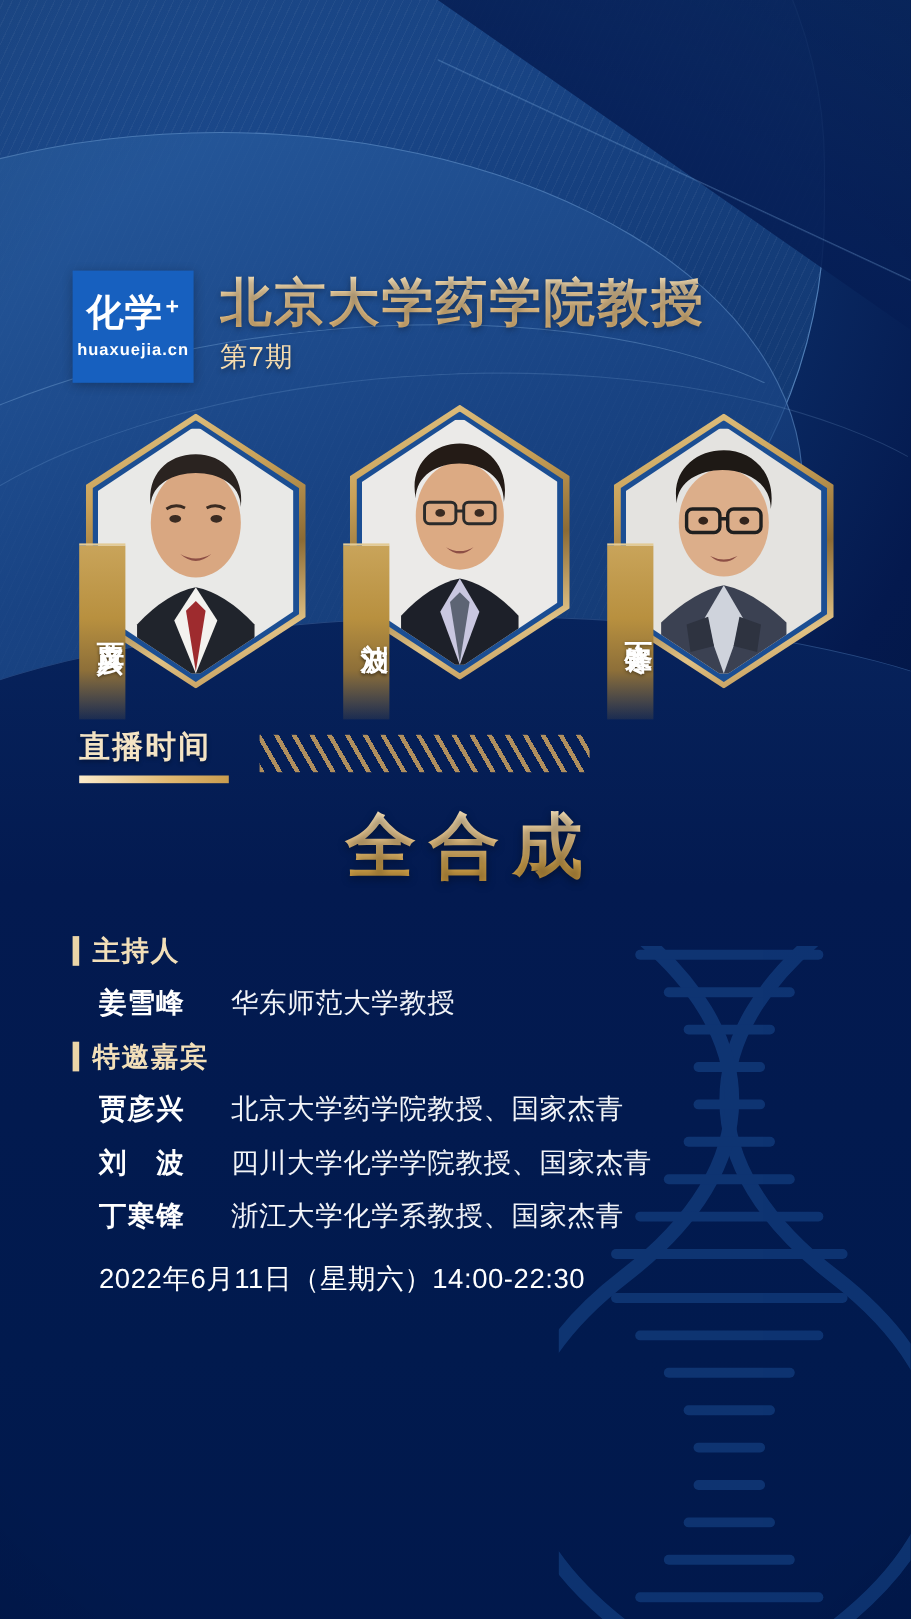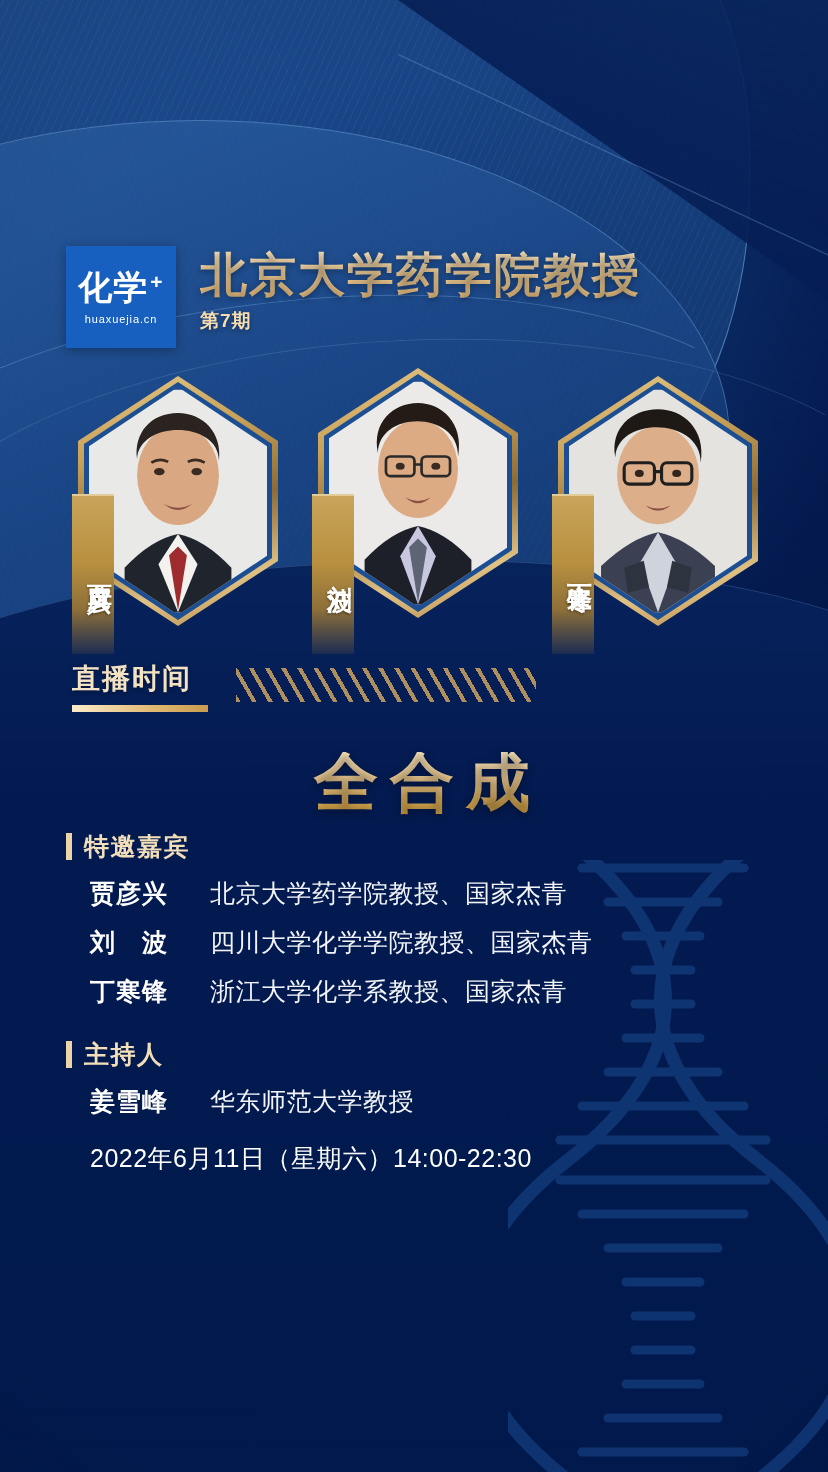--- a/index.html
+++ b/index.html
@@ -105,31 +105,31 @@
   
   .header{ position:absolute; left:66px; top:246px; display:flex; align-items:flex-start; }
   .logo{
     width:110px; height:102px; background:#1760bf;
     display:flex; flex-direction:column; align-items:center; justify-content:center;
     box-shadow:0 2px 10px rgba(0,0,0,.3); flex:none;
   }
   .logo-mark{ font-size:34px; font-weight:700; color:#fff; letter-spacing:1px; line-height:1;
     display:flex; align-items:flex-start; }
   .logo-plus{ font-size:21px; margin-left:2px; margin-top:1px; }
-  .logo-url{ font-size:11px; color:#fff; letter-spacing:.9px; margin-top:9px; font-weight:400; }
+  .logo-url{ font-size:15px; color:#fff; letter-spacing:.9px; margin-top:9px; font-weight:700; }
   .titles{ margin-left:24px; padding-top:4px; }
   .main-title{
     font-size:47px; font-weight:900; letter-spacing:2px; line-height:1.06;
     color:#F5D9A6;
     background:linear-gradient(180deg,#FBE6BE 0%,#F3CE94 55%,#E9BE7C 100%);
     -webkit-background-clip:text; background-clip:text; color:transparent;
     text-shadow:0 2px 6px rgba(0,0,0,.35);
   }
   .sub-title{
-    margin-top:8px; font-size:19px; font-weight:700; letter-spacing:1px;
+    margin-top:8px; font-size:25px; font-weight:400; letter-spacing:1px;
     color:#F6DCAE; text-shadow:0 2px 5px rgba(0,0,0,.35);
   }
 
   
   .speakers{ position:absolute; left:0; top:368px; width:828px; height:270px; }
   .speaker{ position:absolute; width:200px; height:250px; }
   .sp1{ left:78px; top:8px; }
   .sp2{ left:318px; top:0px; }
   .sp3{ left:558px; top:8px; }
   .hex-outer{
@@ -172,27 +172,26 @@
     margin-top:7px; width:136px; height:7px;
     background:linear-gradient(90deg,#FBEBCB 0%,#E0B871 60%,#C99C4F 100%);
   }
   .theme-hatch{
     margin-left:28px; margin-bottom:10px; width:300px; height:34px;
     background:repeating-linear-gradient(60deg,
       #B08F5E 0px,#B08F5E 4px,
       rgba(0,0,0,0) 4px,rgba(0,0,0,0) 14px);
   }
   .theme-title{
-    margin-top:40px; text-align:center; width:700px;
+    margin-top:22px; text-align:center; width:700px;
     font-size:64px; font-weight:900; letter-spacing:12px; line-height:1.1;
     background:linear-gradient(180deg,#FBE7C0 0%,#EFCB90 40%,#D9A94F 75%,#C9973C 100%);
     -webkit-background-clip:text; background-clip:text; color:transparent;
     text-shadow:0 3px 8px rgba(0,0,0,.35);
     padding-left:12px;
-    font-family:Liberation Mono, monospace;
   }
 
   
   .info{ position:absolute; left:66px; top:818px; width:700px; }
   .sec{ margin-bottom:6px; }
   .sec-head{ display:flex; align-items:center; gap:12px; }
   .sec-bar{ width:6px; height:27px; background:#EBD5A8; flex:none; }
   .sec-title{
     font-size:25px; font-weight:800; color:#F2DFB9; letter-spacing:1.5px;
   }
@@ -352,20 +351,33 @@
         <div class="theme-label">直播时间</div>
         <div class="theme-underline"></div>
       </div>
       <div class="theme-hatch"></div>
     </div>
     <div class="theme-title">全合成</div>
   </div>
 
   <div class="info">
 
+    <div class="sec sec-host">
+      <div class="sec-head">
+        <div class="sec-bar"></div>
+        <div class="sec-title">主持人</div>
+      </div>
+      <div class="sec-list">
+        <div class="line">
+          <span class="ln-name">姜雪峰</span>
+          <span class="ln-desc">华东师范大学教授</span>
+        </div>
+      </div>
+    </div>
+
     <div class="sec sec-guests">
       <div class="sec-head">
         <div class="sec-bar"></div>
         <div class="sec-title">特邀嘉宾</div>
       </div>
       <div class="sec-list">
         <div class="line">
           <span class="ln-name">贾彦兴</span>
           <span class="ln-desc">北京大学药学院教授、国家杰青</span>
         </div>
@@ -373,32 +385,19 @@
           <span class="ln-name">刘　波</span>
           <span class="ln-desc">四川大学化学学院教授、国家杰青</span>
         </div>
         <div class="line">
           <span class="ln-name">丁寒锋</span>
           <span class="ln-desc">浙江大学化学系教授、国家杰青</span>
         </div>
       </div>
     </div>
 
-    <div class="sec sec-host">
-      <div class="sec-head">
-        <div class="sec-bar"></div>
-        <div class="sec-title">主持人</div>
-      </div>
-      <div class="sec-list">
-        <div class="line">
-          <span class="ln-name">姜雪峰</span>
-          <span class="ln-desc">华东师范大学教授</span>
-        </div>
-      </div>
-    </div>
-
     <div class="sec sec-time">
       <div class="time-value">2022年6月11日（星期六）14:00-22:30</div>
     </div>
 
   </div>
 
 </div>
 
 </body></html>

